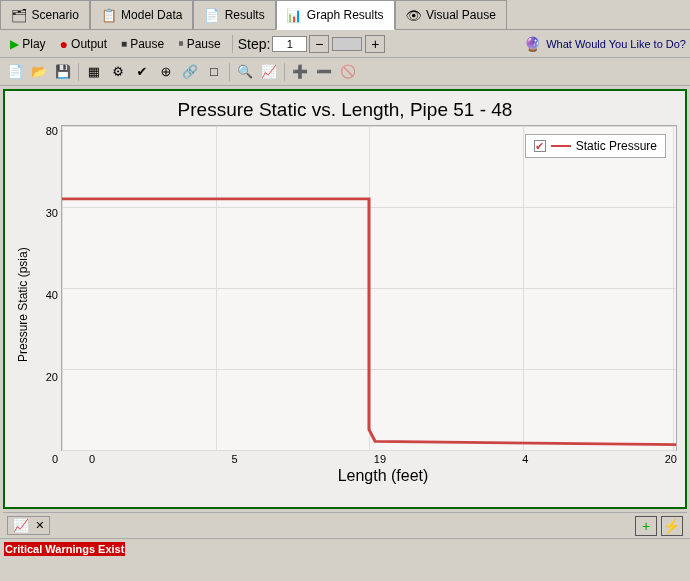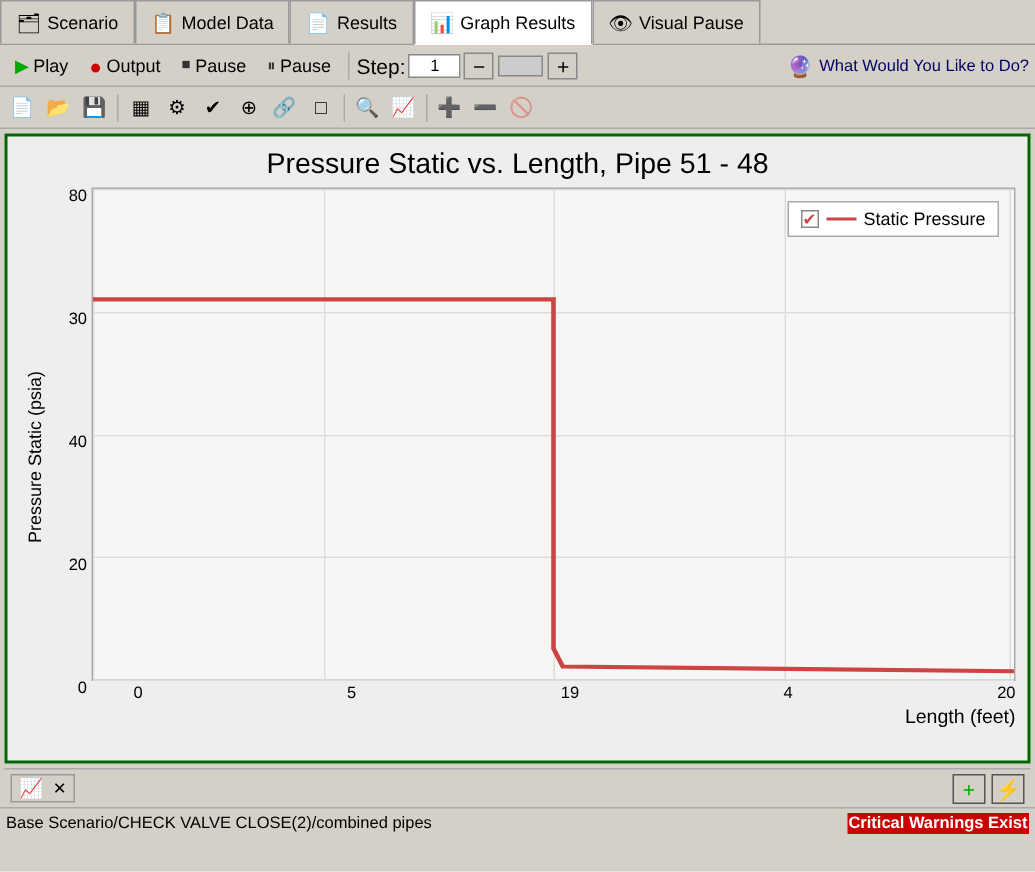--- a/index.html
+++ b/index.html
@@ -217,22 +217,22 @@
     }
 
     
     .x-axis {
       display: flex;
       justify-content: space-between;
       padding: 2px 0 0 28px;
       font-size: 11px;
     }
     .x-axis-label {
-      text-align: right;
-      font-size: 13px;
+      text-align: center;
+      font-size: 16px;
       margin-top: 2px;
       padding-left: 28px;
     }
 
     
     .bottom-tabs {
       display: flex;
       align-items: center;
       background: #d4d0c8;
       padding: 2px 4px;
@@ -423,15 +423,14 @@
     <span class="bottom-tab-icon">📈</span>
     <span class="bottom-close">✕</span>
   </div>
   <div class="bottom-right">
     <button class="bottom-action-btn plus-btn">+</button>
     <button class="bottom-action-btn lightning-btn">⚡</button>
   </div>
 </div>
 
 <div class="status-bar">
-  <span class="status-text">Base Scenario/CHECK VALVE CLOSE(2)/combined pipes</span>
   <span class="status-warning">Critical Warnings Exist</span>
 </div>
 
 </body></html>

